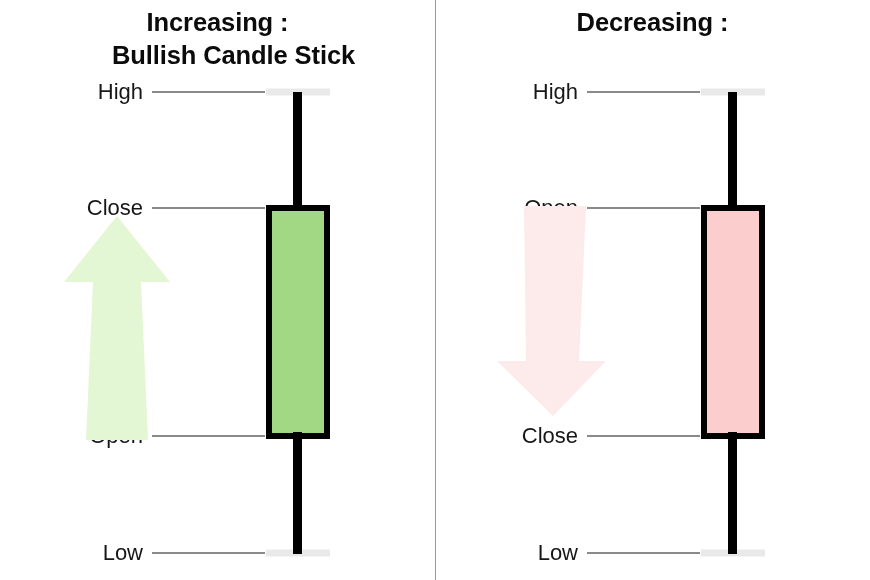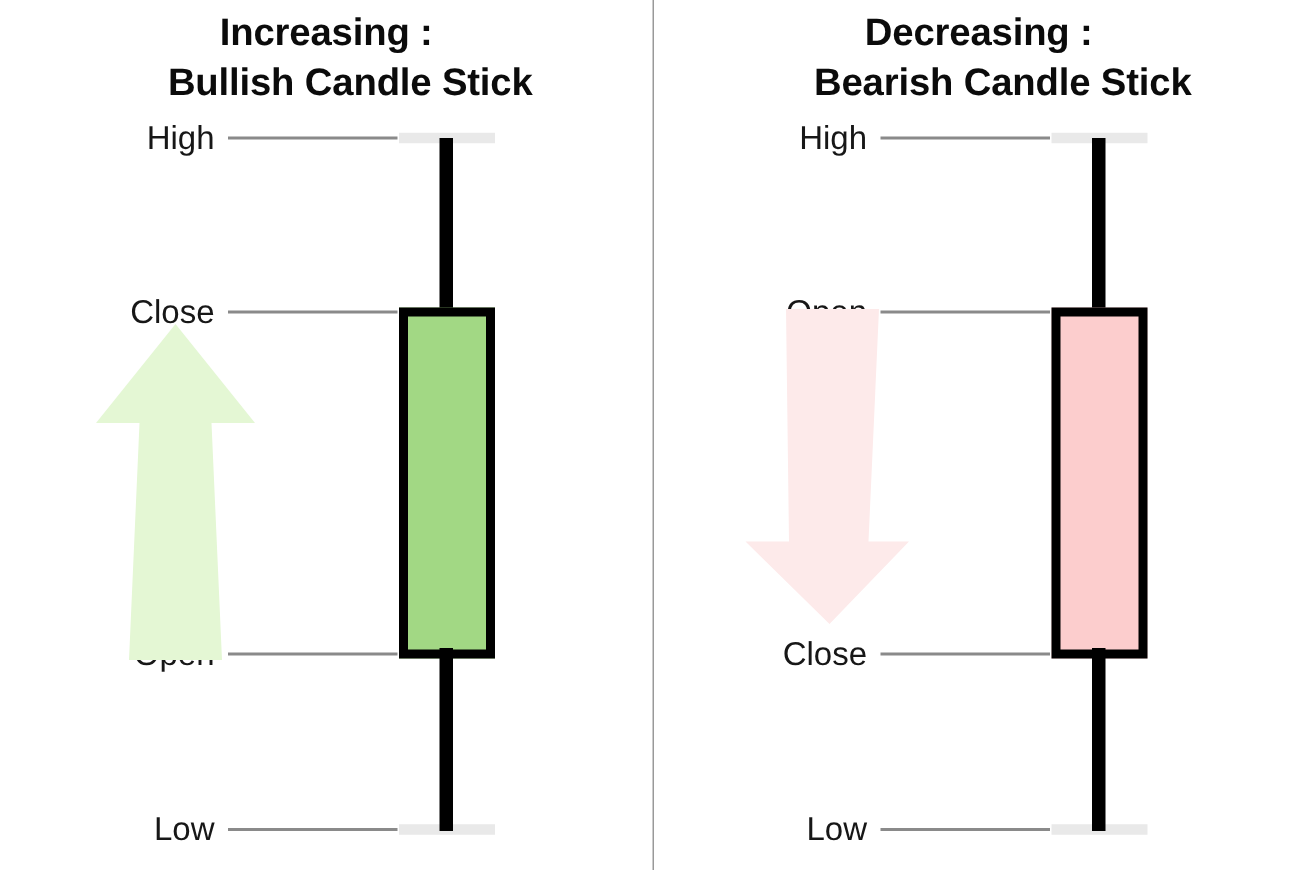--- a/index.html
+++ b/index.html
@@ -132,21 +132,20 @@
       <div class="wick" style="left:293px; top:92px; height:120px;"></div>
       <div class="body body-green" style="left:266px; top:205px; height:234px;"></div>
       <div class="wick" style="left:293px; top:432px; height:122px;"></div>
     </div>
   </div>
 
   <div class="panel panel-right">
 
     <div class="title">
       <span>Decreasing :</span>
-      <span class="l2">Bearish Candle Stick</span>
     </div>
 
     <div class="lvl-label" style="right:292px; top:92px;">High</div>
     <div class="leader" style="left:152px; top:92px; width:113px;"></div>
     <div class="cap" style="left:266px; top:92px; width:64px;"></div>
 
     <div class="lvl-label" style="right:292px; top:208px;">Open</div>
     <div class="leader" style="left:152px; top:208px; width:113px;"></div>
 
     <div class="lvl-label" style="right:292px; top:436px;">Close</div>

